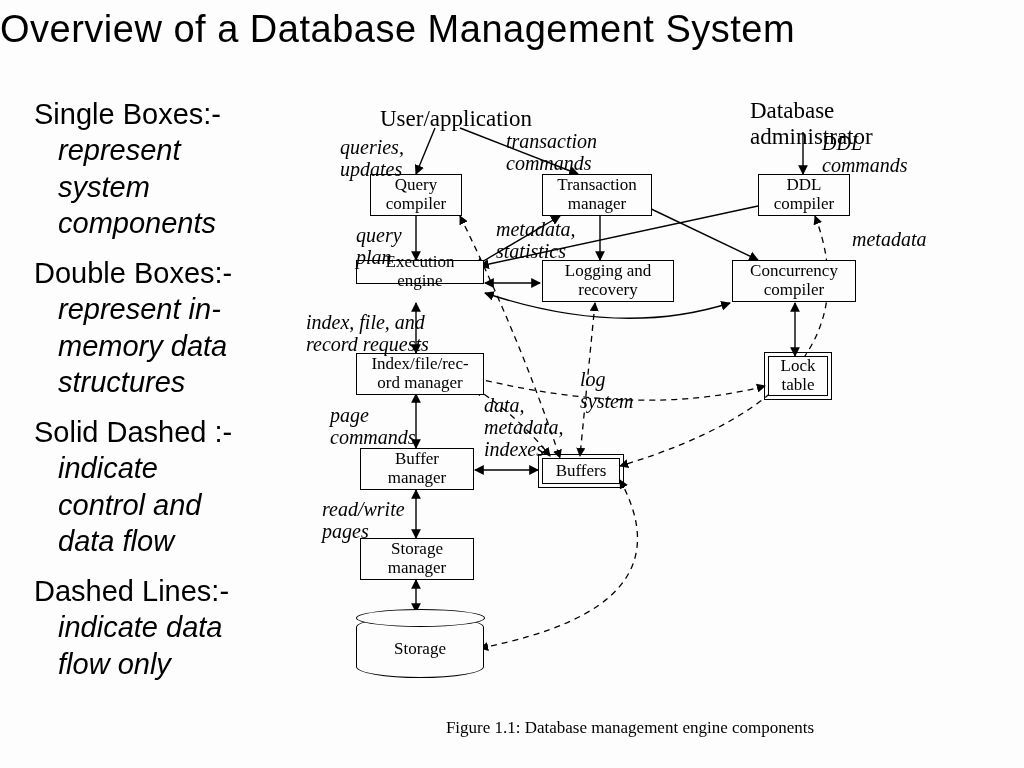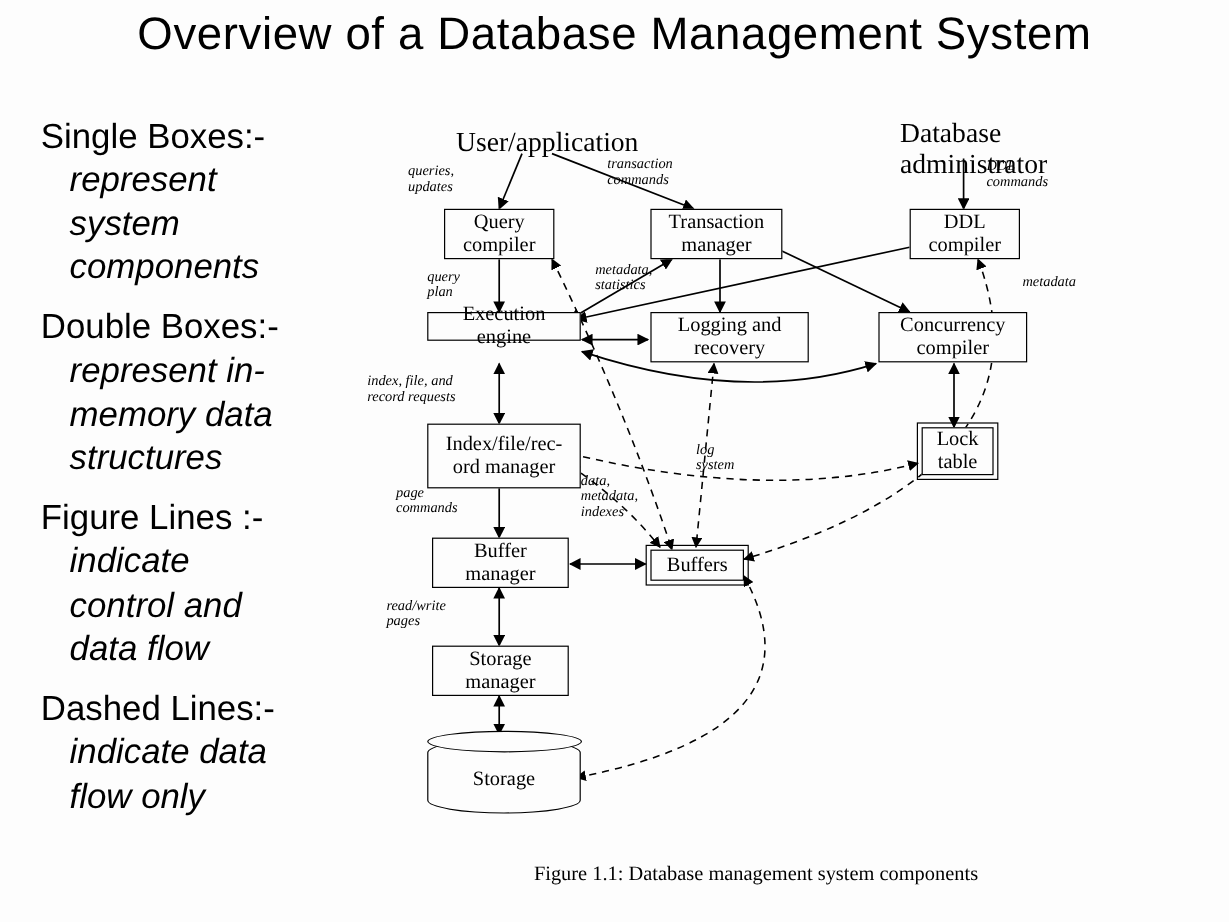--- a/index.html
+++ b/index.html
@@ -1,24 +1,24 @@
 <!DOCTYPE html>
 <html><head>
 <meta charset="utf-8">
 <style>
   html,body{margin:0;padding:0;width:1024px;height:768px;background:#fdfdfd;font-family:Arial,Helvetica,sans-serif;color:#000;overflow:hidden}
   .slide{position:relative;width:1024px;height:768px}
-  .title{position:absolute;left:0;right:0;top:8px;text-align:center;font-size:38px;font-weight:400;letter-spacing:.5px}
+  .title{position:absolute;left:0;right:0;top:8px;text-align:left;font-size:38px;font-weight:400;letter-spacing:.5px}
   .legend{position:absolute;left:34px;top:96px;width:200px;font-size:29px;line-height:1.25}
   .legend .term{font-weight:400}
   .legend .defn{font-style:italic;display:block;margin:0 0 14px 24px}
   .figure{position:absolute;left:260px;top:88px;width:740px;height:650px}
   .node{position:absolute;border:1.5px solid #000;background:#fdfdfd;text-align:center;display:flex;align-items:center;justify-content:center;font-family:"Times New Roman",serif;font-size:17px;line-height:1.1;padding:2px 4px;box-sizing:border-box}
   .dbl{outline:1.5px solid #000;outline-offset:3px}
-  .lbl{position:absolute;font-family:"Times New Roman",serif;font-style:italic;font-size:12px;line-height:1.1}
+  .lbl{position:absolute;font-family:"Times New Roman",serif;font-style:italic;font-size:20px;line-height:1.1}
   .plain{position:absolute;font-family:"Times New Roman",serif;font-size:23px}
   .caption{position:absolute;left:0;right:0;bottom:0;text-align:center;font-family:"Times New Roman",serif;font-size:17px}
   
   .cyl{position:absolute;border:1.5px solid #000;border-radius:50%/18%;background:#fdfdfd}
   .cyl .top{position:absolute;left:-1.5px;right:-1.5px;top:-8px;height:16px;border:1.5px solid #000;border-radius:50%;background:#fdfdfd}
   .cyl .txt{position:absolute;left:0;right:0;top:50%;transform:translateY(-40%);text-align:center;font-family:"Times New Roman",serif;font-size:17px}
   svg.arrows{position:absolute;left:0;top:0;width:740px;height:650px;pointer-events:none}
   svg .solid{stroke:#000;stroke-width:1.4;fill:none}
   svg .dash{stroke:#000;stroke-width:1.3;fill:none;stroke-dasharray:6 5}
 </style>
@@ -32,21 +32,21 @@
   <div class="legend">
     <div>
       <span class="term">Single Boxes:-</span>
       <span class="defn">represent system components</span>
     </div>
     <div>
       <span class="term">Double Boxes:-</span>
       <span class="defn">represent in-memory data structures</span>
     </div>
     <div>
-      <span class="term">Figure Lines :-</span>
+      <span class="term">Solid Dashed :-</span>
       <span class="defn">indicate control and data flow</span>
     </div>
     <div>
       <span class="term">Dashed Lines:-</span>
       <span class="defn">indicate data flow only</span>
     </div>
   </div>
 
   <div class="figure">
 
@@ -112,21 +112,21 @@
     <div class="node" style="left:498px;top:86px;width:92px;height:42px;white-space:pre">DDL
 compiler</div>
 
     <div class="node" style="left:96px;top:172px;width:128px;height:24px;white-space:pre">Execution
 engine</div>
     <div class="node" style="left:282px;top:172px;width:132px;height:42px;white-space:pre">Logging and
 recovery</div>
     <div class="node" style="left:472px;top:172px;width:124px;height:42px;white-space:pre">Concurrency
 compiler</div>
 
-    <div class="node" style="left:96px;top:265px;width:128px;height:54px;white-space:pre">Index/file/rec-
+    <div class="node" style="left:96px;top:265px;width:128px;height:42px;white-space:pre">Index/file/rec-
 ord manager</div>
     <div class="node dbl" style="left:508px;top:268px;width:60px;height:40px;white-space:pre">Lock
 table</div>
 
     <div class="node" style="left:100px;top:360px;width:114px;height:42px;white-space:pre">Buffer
 manager</div>
     <div class="node dbl" style="left:282px;top:370px;width:78px;height:26px">Buffers</div>
 
     <div class="node" style="left:100px;top:450px;width:114px;height:42px;white-space:pre">Storage
 manager</div>
@@ -152,16 +152,16 @@
     <div class="lbl" style="left:320px;top:280px;white-space:pre">log
 system</div>
     <div class="lbl" style="left:70px;top:316px;white-space:pre">page
 commands</div>
     <div class="lbl" style="left:224px;top:306px;white-space:pre">data,
 metadata,
 indexes</div>
     <div class="lbl" style="left:62px;top:410px;white-space:pre">read/write
 pages</div>
 
-    <div class="caption">Figure 1.1: Database management system components</div>
+    <div class="caption">Figure 1.1: Database management engine components</div>
   </div>
 
 </div>
 
 </body></html>

